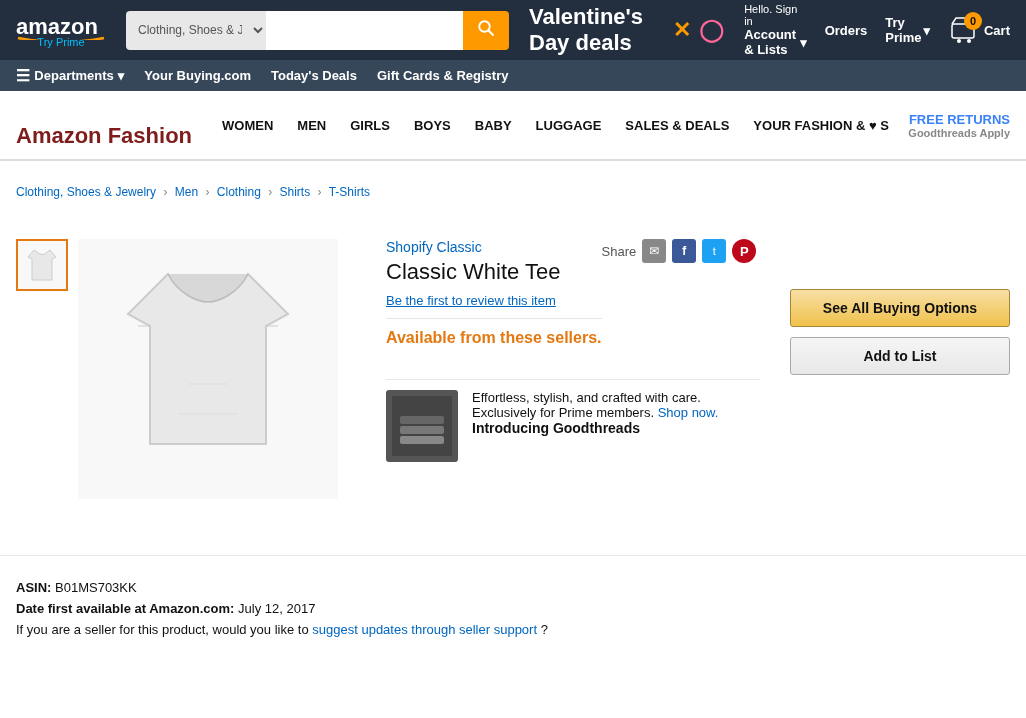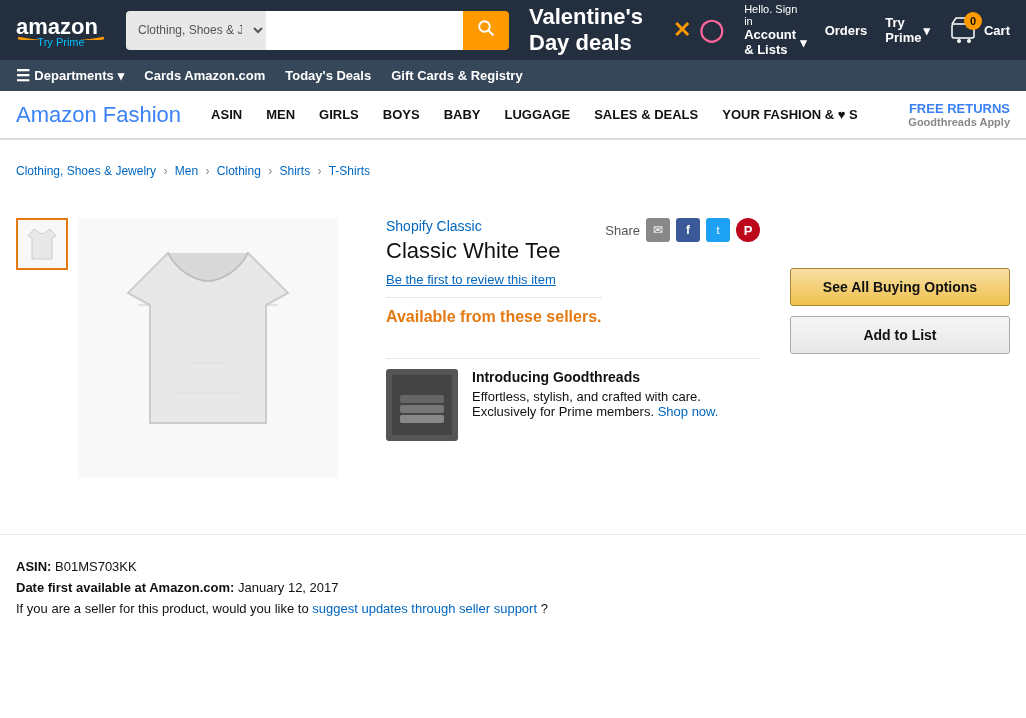--- a/index.html
+++ b/index.html
@@ -69,24 +69,25 @@
     .fashion-header {
       background: #fff;
       border-bottom: 2px solid #ddd;
       padding: 10px 16px;
       display: flex;
       align-items: center;
       gap: 0;
     }
     .fashion-logo {
       font-size: 22px;
-      font-weight: normal;
-      color: #3b82f6;
+      font-weight: bold;
+      color: #7f1d1d;
       margin-right: 30px;
       white-space: nowrap;
+      margin-top: 22px;
     }
     .fashion-nav { display: flex; gap: 24px; align-items: center; flex: 1; }
     .fashion-nav-item { font-size: 13px; font-weight: bold; color: #111; cursor: pointer; white-space: nowrap; }
     .free-returns {
       margin-left: auto;
       text-align: right;
       font-size: 11px;
       color: #e47911;
       font-weight: bold;
     }
@@ -226,29 +227,29 @@
     </div>
   </div>
 </div>
 
 <div class="sub-nav">
   <div class="departments sub-nav-item">
     <span style="font-size:16px;">☰</span>
     <span>Departments</span>
     <span>▾</span>
   </div>
-  <div class="sub-nav-item">Cards Amazon.com</div>
+  <div class="sub-nav-item">Your Buying.com</div>
   <div class="sub-nav-item">Today's Deals</div>
   <div class="sub-nav-item">Gift Cards &amp; Registry</div>
 </div>
 
 <div class="fashion-header">
   <div class="fashion-logo">Amazon Fashion</div>
   <div class="fashion-nav">
-    <div class="fashion-nav-item">ASIN</div>
+    <div class="fashion-nav-item">WOMEN</div>
     <div class="fashion-nav-item">MEN</div>
     <div class="fashion-nav-item">GIRLS</div>
     <div class="fashion-nav-item">BOYS</div>
     <div class="fashion-nav-item">BABY</div>
     <div class="fashion-nav-item">LUGGAGE</div>
     <div class="fashion-nav-item">SALES &amp; DEALS</div>
     <div class="fashion-nav-item">YOUR FASHION &amp; ♥ S</div>
   </div>
   <div class="free-returns">
     <div style="color:#3b82f6;font-weight:bold;font-size:13px;">FREE RETURNS</div>
@@ -290,21 +291,21 @@
         <line x1="158" y1="72" x2="170" y2="72" stroke="#ccc" stroke-width="1"></line>
 
         <line x1="80" y1="130" x2="120" y2="130" stroke="#ddd" stroke-width="1"></line>
         <line x1="70" y1="160" x2="130" y2="160" stroke="#ddd" stroke-width="1"></line>
       </svg>
     </div>
   </div>
 
   <div class="product-info">
 
-    <div style="display:flex;justify-content:space-between;align-items:flex-start;">
+    <div style="display:flex;justify-content:flex-start;align-items:flex-start;">
       <div>
         <div class="brand-name">Shopify Classic</div>
         <div class="product-title">Classic White Tee</div>
         <a href="#" class="review-link">Be the first to review this item</a>
         <hr class="divider">
         <div class="available-text">Available from these sellers.</div>
       </div>
       <div style="display:flex;align-items:center;gap:6px;white-space:nowrap;">
         <span style="color:#555;font-size:13px;">Share</span>
         <div style="width:24px;height:24px;background:#888;border-radius:3px;display:flex;align-items:center;justify-content:center;cursor:pointer;">
@@ -326,42 +327,42 @@
       <div style="width:72px;height:72px;background:#555;border-radius:3px;display:flex;align-items:center;justify-content:center;flex-shrink:0;">
         <svg width="60" height="60" viewBox="0 0 60 60">
           <rect width="60" height="60" fill="#444"></rect>
 
           <rect x="8" y="20" width="44" height="8" rx="2" fill="#666"></rect>
           <rect x="8" y="30" width="44" height="8" rx="2" fill="#777"></rect>
           <rect x="8" y="40" width="44" height="8" rx="2" fill="#888"></rect>
         </svg>
       </div>
       <div>
-        <div style="font-weight:bold;font-size:14px;margin-bottom:4px;">Introducing Goodthreads</div>
         <div style="font-size:13px;">
           <span>Effortless, stylish, and crafted with care. Exclusively for Prime members.</span>
           <a href="#" style="color:#0066c0;text-decoration:none;">Shop now.</a>
         </div>
+        <div style="font-weight:bold;font-size:14px;margin-bottom:4px;">Introducing Goodthreads</div>
       </div>
     </div>
   </div>
 
   <div class="buy-box">
     <button class="buy-btn buy-btn-primary">See All Buying Options</button>
     <button class="buy-btn buy-btn-secondary">Add to List</button>
   </div>
 </div>
 
 <div class="product-description">
   <div class="desc-row">
     <strong>ASIN:</strong>
     <span>B01MS703KK</span>
   </div>
   <div class="desc-row">
     <strong>Date first available at Amazon.com:</strong>
-    <span>January 12, 2017</span>
+    <span>July 12, 2017</span>
   </div>
   <div class="desc-row">
     <span>If you are a seller for this product, would you like to</span>
     <a href="#" class="desc-link">suggest updates through seller support</a>
     <span>?</span>
   </div>
 </div>
 
 </body></html>

